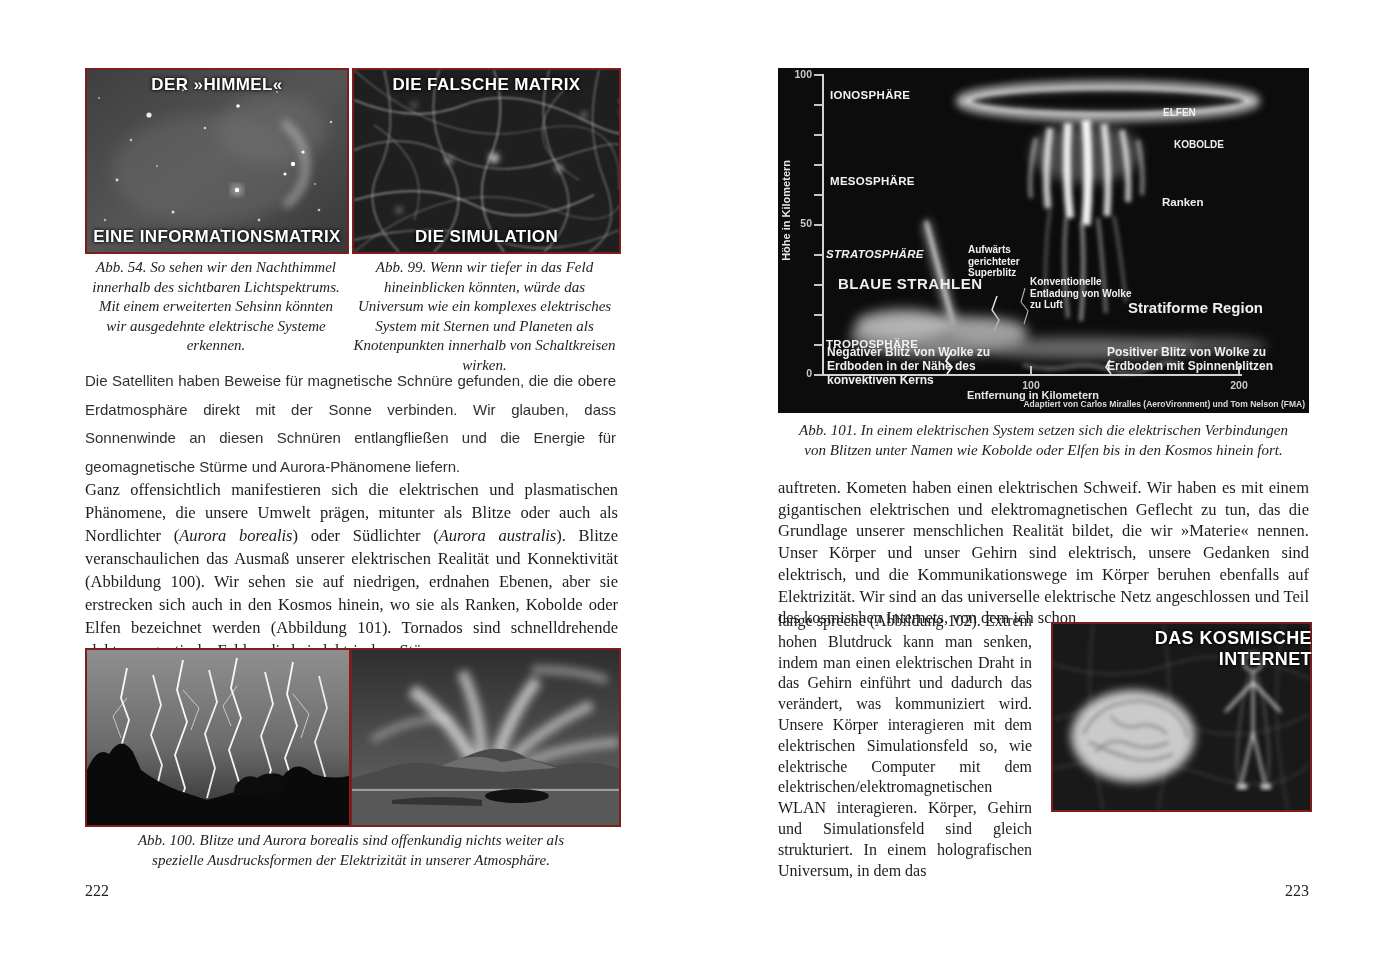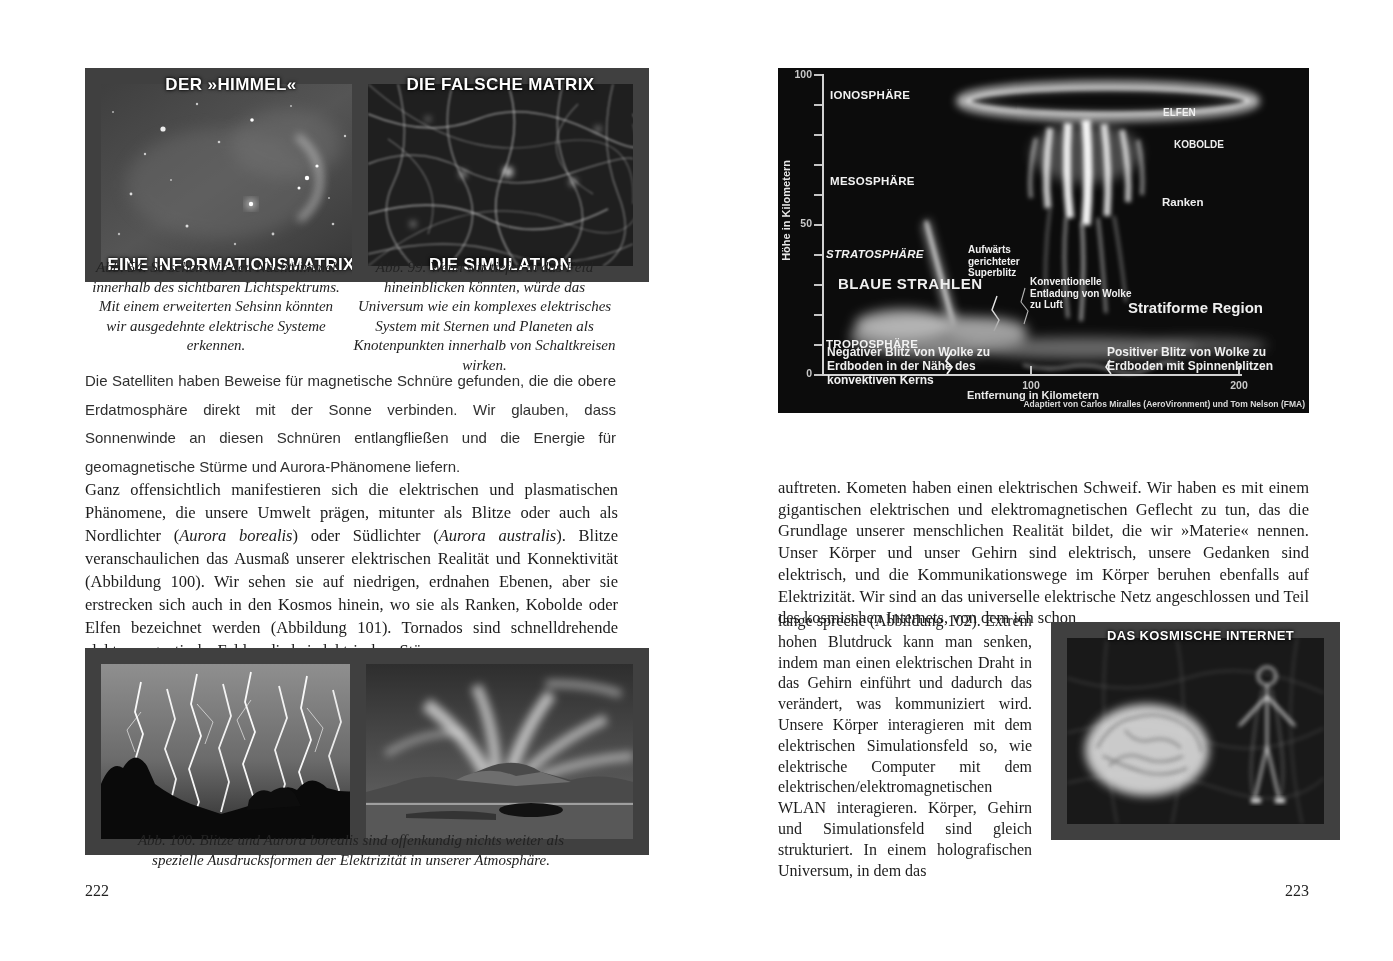--- a/index.html
+++ b/index.html
@@ -2,28 +2,28 @@
 <html><head>
 <meta charset="utf-8">
 <style>
   html,body{margin:0;padding:0;background:#e8e8e8;}
   .spread{position:relative;width:1393px;height:961px;background:#ffffff;overflow:hidden;
           font-family:"Liberation Serif",serif;color:#1c1c1c;}
   .page{position:absolute;top:0;height:961px;}
   #page-left{left:85px;width:533px;}
   #page-right{left:778px;width:531px;}
 
-  figure{margin:0;padding:16px;position:absolute;overflow:hidden;background:#404040;}
+  figure{margin:0;padding:2px;position:absolute;overflow:hidden;background:#7f1d1d;}
   figure svg{display:block;width:100%;height:100%;}
   .ovl{position:absolute;left:0;right:0;text-align:center;color:#fff;
        font-family:"Liberation Sans",sans-serif;font-weight:800;font-size:17px;
        letter-spacing:.4px;text-shadow:0 0 4px #000,0 0 2px #000;}
   .ovl.top{top:7px;}
   .ovl.bottom{bottom:7px;}
-  .ovl.corner{text-align:center;left:10px;top:6px;font-size:13px;}
+  .ovl.corner{text-align:right;left:10px;top:6px;font-size:18px;}
 
   .caption{position:absolute;font-style:italic;font-size:15px;line-height:19.5px;
            text-align:center;color:#222;}
   .bodytext{position:absolute;font-size:16.5px;line-height:23px;text-align:justify;margin:0;}
   .quote{position:absolute;font-family:"Liberation Sans",sans-serif;font-size:15px;
          line-height:28.5px;text-align:justify;color:#2f2f2f;margin:0;}
   .col{line-height:20.8px;font-size:16px;}
   .pageno{position:absolute;top:882px;font-size:16px;color:#222;}
   .it{font-style:italic;}
 
@@ -306,20 +306,21 @@
       <div class="dlabel mid" style="left:396px;top:58px;">KOBOLDE</div>
       <div class="dlabel" style="left:384px;top:128px;font-size:11.5px;">Ranken</div>
       <div class="dlabel big" style="left:60px;top:207px;">BLAUE STRAHLEN</div>
       <div class="dlabel sm" style="left:190px;top:176px;width:78px;">Aufwärts gerichteter Superblitz</div>
       <div class="dlabel sm" style="left:252px;top:208px;width:110px;">Konventionelle Entladung von Wolke zu Luft</div>
       <div class="dlabel" style="left:350px;top:231px;font-size:15px;">Stratiforme Region</div>
       <div class="dlabel xs" style="left:49px;top:278px;width:200px;">Negativer Blitz von Wolke zu Erdboden in der Nähe des konvektiven Kerns</div>
       <div class="dlabel xs" style="left:329px;top:278px;width:180px;">Positiver Blitz von Wolke zu Erdboden mit Spinnenblitzen</div>
     </div>
 
+    <div class="caption" style="left:10px;top:421px;width:511px;">Abb. 101. In einem elektrischen System setzen sich die elektrischen Verbindungen von Blitzen unter Namen wie Kobolde oder Elfen bis in den Kosmos hinein fort.</div>
 
     <p class="bodytext" style="left:0;top:477px;width:531px;line-height:21.7px;">auftreten. Kometen haben einen elektrischen Schweif. Wir haben es mit einem gigantischen elektrischen und elektromagnetischen Geflecht zu tun, das die Grundlage unserer menschlichen Realität bildet, die wir »Materie« nennen. Unser Körper und unser Gehirn sind elektrisch, unsere Gedanken sind elektrisch, und die Kommunikationswege im Körper beruhen ebenfalls auf Elektrizität. Wir sind an das universelle elektrische Netz angeschlossen und Teil des kosmischen Internets, von dem ich schon</p>
 
     <p class="bodytext col" style="left:0;top:611px;width:254px;">lange spreche (Abbildung 102). Extrem hohen Blutdruck kann man senken, indem man einen elektrischen Draht in das Gehirn einführt und dadurch das verändert, was kommuniziert wird. Unsere Körper interagieren mit dem elektrischen Simulationsfeld so, wie elektrische Computer mit dem elektrischen/elektromagnetischen WLAN interagieren. Körper, Gehirn und Simulationsfeld sind gleich strukturiert. In einem holografischen Universum, in dem das</p>
 
     <figure style="left:273px;top:622px;width:257px;height:186px;">
       <svg viewBox="0 0 257 186">
         <defs>
           <filter id="cb2" x="-60%" y="-60%" width="220%" height="220%">
               <feGaussianBlur stdDeviation="2"></feGaussianBlur>

